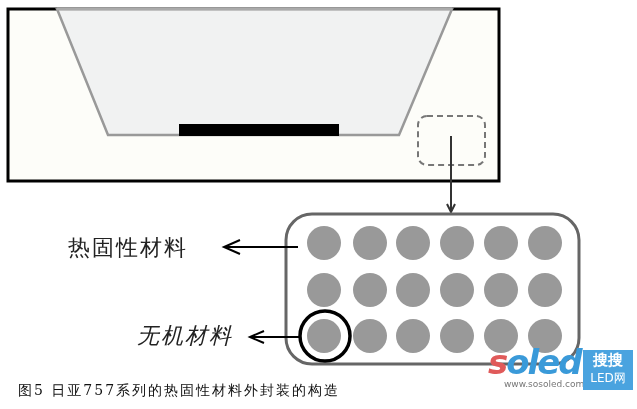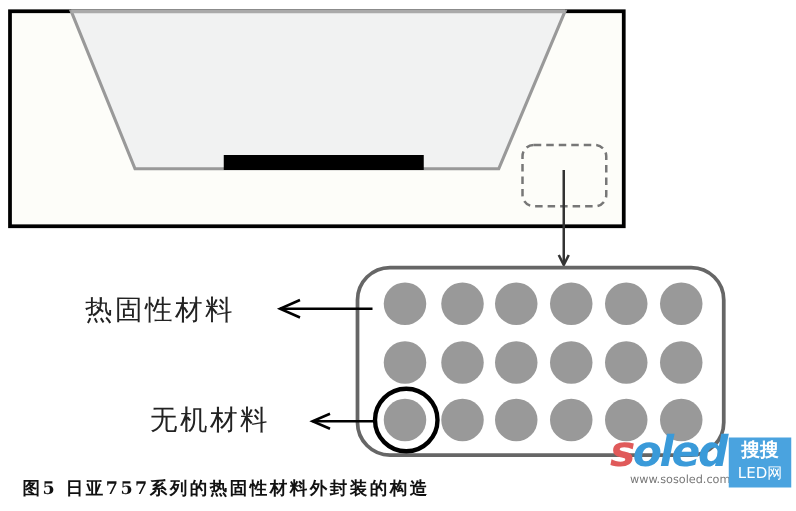--- a/index.html
+++ b/index.html
@@ -2,21 +2,21 @@
 <html><head>
   <meta charset="utf-8">
   <style>
     html, body { margin: 0; padding: 0; background: #ffffff; }
     body { width: 637px; height: 409px; position: relative; overflow: hidden;
            font-family: "DejaVu Serif", serif; }
     .stage { position: absolute; left: 0; top: 0; width: 637px; height: 409px; }
     svg { position: absolute; left: 0; top: 0; }
     .label { position: absolute; font-size: 22px; color: #222; letter-spacing: 2px;
              font-family: "DejaVu Serif", serif; white-space: nowrap; }
-    .caption { position: absolute; left: 18px; top: 382px; font-size: 14px; font-weight: bold;
+    .caption { position: absolute; left: 18px; top: 382px; font-size: 14px; font-weight: normal;
                color: #111; letter-spacing: 2px; white-space: nowrap;
                font-family: "DejaVu Serif", serif; }
     .cutline { position: absolute; left: 0; top: 402px; width: 637px; height: 7px; overflow: hidden; }
     .cutline span { display: block; font-size: 14px; font-weight: bold; color: #222; margin-top: -9px;
                     margin-left: 20px; letter-spacing: 3px; font-family: "DejaVu Serif", serif; white-space: nowrap; }
     .wm { position: absolute; left: 480px; top: 342px; width: 157px; height: 50px; }
     .wm-soled { position: absolute; left: 8px; top: 0px; font-size: 34px; font-weight: bold; font-style: italic;
                 font-family: "DejaVu Sans", sans-serif; letter-spacing: -2px; }
     .wm-s { color: #e05a5a; }
     .wm-rest { color: #3a9ad9; }
@@ -71,21 +71,21 @@
 
     <circle cx="325" cy="336" r="25" fill="none" stroke="#000" stroke-width="3.5"></circle>
 
     <line x1="224" y1="247" x2="298" y2="247" stroke="#000" stroke-width="2"></line>
     <polyline points="240,240 224,247 240,254" fill="none" stroke="#000" stroke-width="2"></polyline>
     <line x1="250" y1="337" x2="300" y2="337" stroke="#000" stroke-width="2"></line>
     <polyline points="264,331 250,337 264,343" fill="none" stroke="#000" stroke-width="2"></polyline>
   </svg>
 
   <div class="label" style="left:68px; top:233px;text-align:right;">热固性材料</div>
-  <div class="label" style="left:120px; top:321px;">无机材料</div>
+  <div class="label" style="left:137px; top:321px;font-style:italic;">无机材料</div>
 
   <div class="caption">图5 日亚757系列的热固性材料外封装的构造</div>
   <div class="cutline">
       <span>······················</span>
     </div>
 
   <div class="wm">
     <div class="wm-soled"><span class="wm-s">s</span><span class="wm-rest">oled</span></div>
     <div class="wm-url">www.sosoled.com</div>
     <div class="wm-box">

